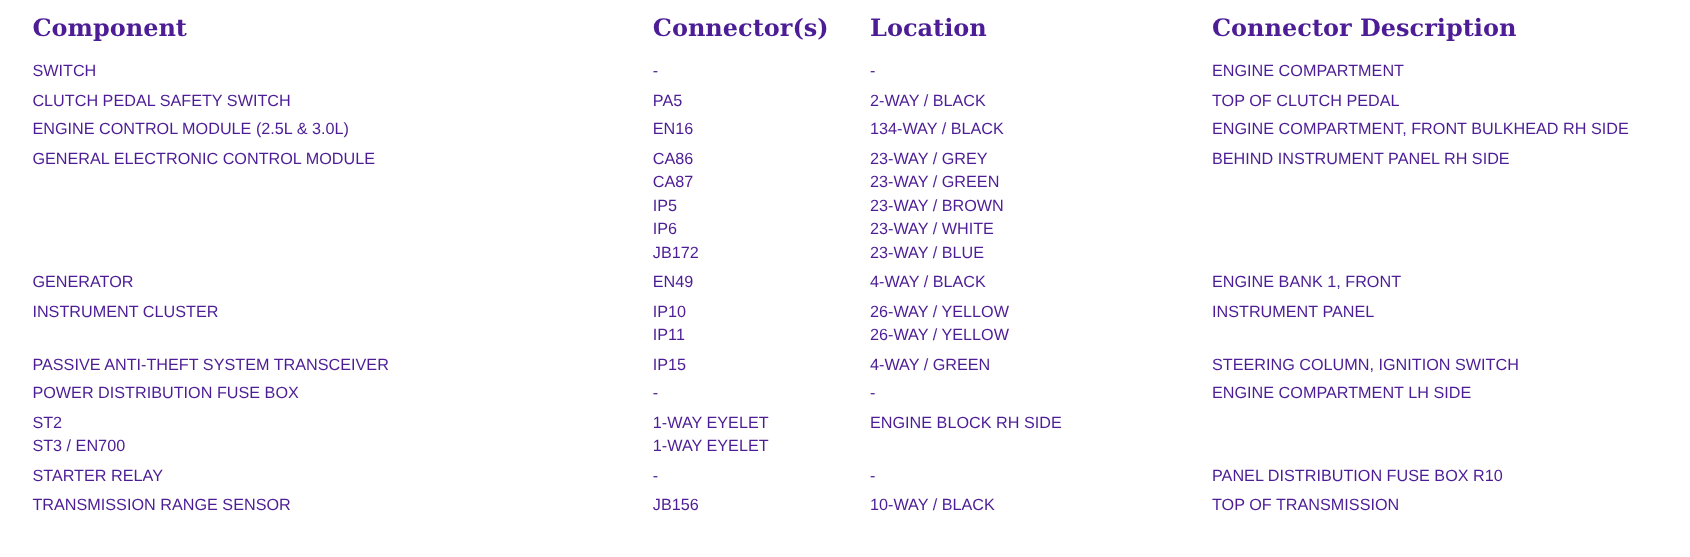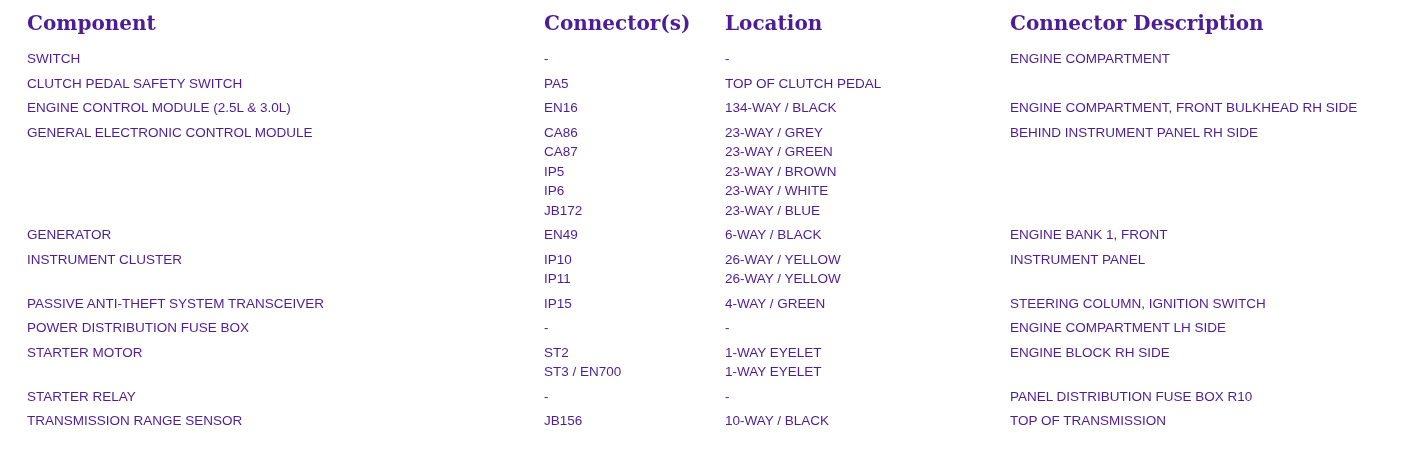--- a/index.html
+++ b/index.html
@@ -72,20 +72,23 @@
         </div>
       </div>
       <div class="grid-row trow">
         <div class="cell">
           <span class="cell-line">CLUTCH PEDAL SAFETY SWITCH</span>
         </div>
         <div class="cell">
           <span class="cell-line">PA5</span>
         </div>
         <div class="cell">
+          <span class="cell-line">2-WAY / BLACK</span>
+        </div>
+        <div class="cell">
           <span class="cell-line">TOP OF CLUTCH PEDAL</span>
         </div>
       </div>
       <div class="grid-row trow">
         <div class="cell">
           <span class="cell-line">ENGINE CONTROL MODULE (2.5L &amp; 3.0L)</span>
         </div>
         <div class="cell">
           <span class="cell-line">EN16</span>
         </div>
@@ -119,21 +122,21 @@
         </div>
       </div>
       <div class="grid-row trow">
         <div class="cell">
           <span class="cell-line">GENERATOR</span>
         </div>
         <div class="cell">
           <span class="cell-line">EN49</span>
         </div>
         <div class="cell">
-          <span class="cell-line">6-WAY / BLACK</span>
+          <span class="cell-line">4-WAY / BLACK</span>
         </div>
         <div class="cell">
           <span class="cell-line">ENGINE BANK 1, FRONT</span>
         </div>
       </div>
       <div class="grid-row trow">
         <div class="cell">
           <span class="cell-line">INSTRUMENT CLUSTER</span>
         </div>
         <div class="cell">
@@ -171,23 +174,20 @@
         </div>
         <div class="cell">
           <span class="cell-line">-</span>
         </div>
         <div class="cell">
           <span class="cell-line">ENGINE COMPARTMENT LH SIDE</span>
         </div>
       </div>
       <div class="grid-row trow">
         <div class="cell">
-          <span class="cell-line">STARTER MOTOR</span>
-        </div>
-        <div class="cell">
           <span class="cell-line">ST2</span>
           <span class="cell-line">ST3 / EN700</span>
         </div>
         <div class="cell">
           <span class="cell-line">1-WAY EYELET</span>
           <span class="cell-line">1-WAY EYELET</span>
         </div>
         <div class="cell">
           <span class="cell-line">ENGINE BLOCK RH SIDE</span>
         </div>

